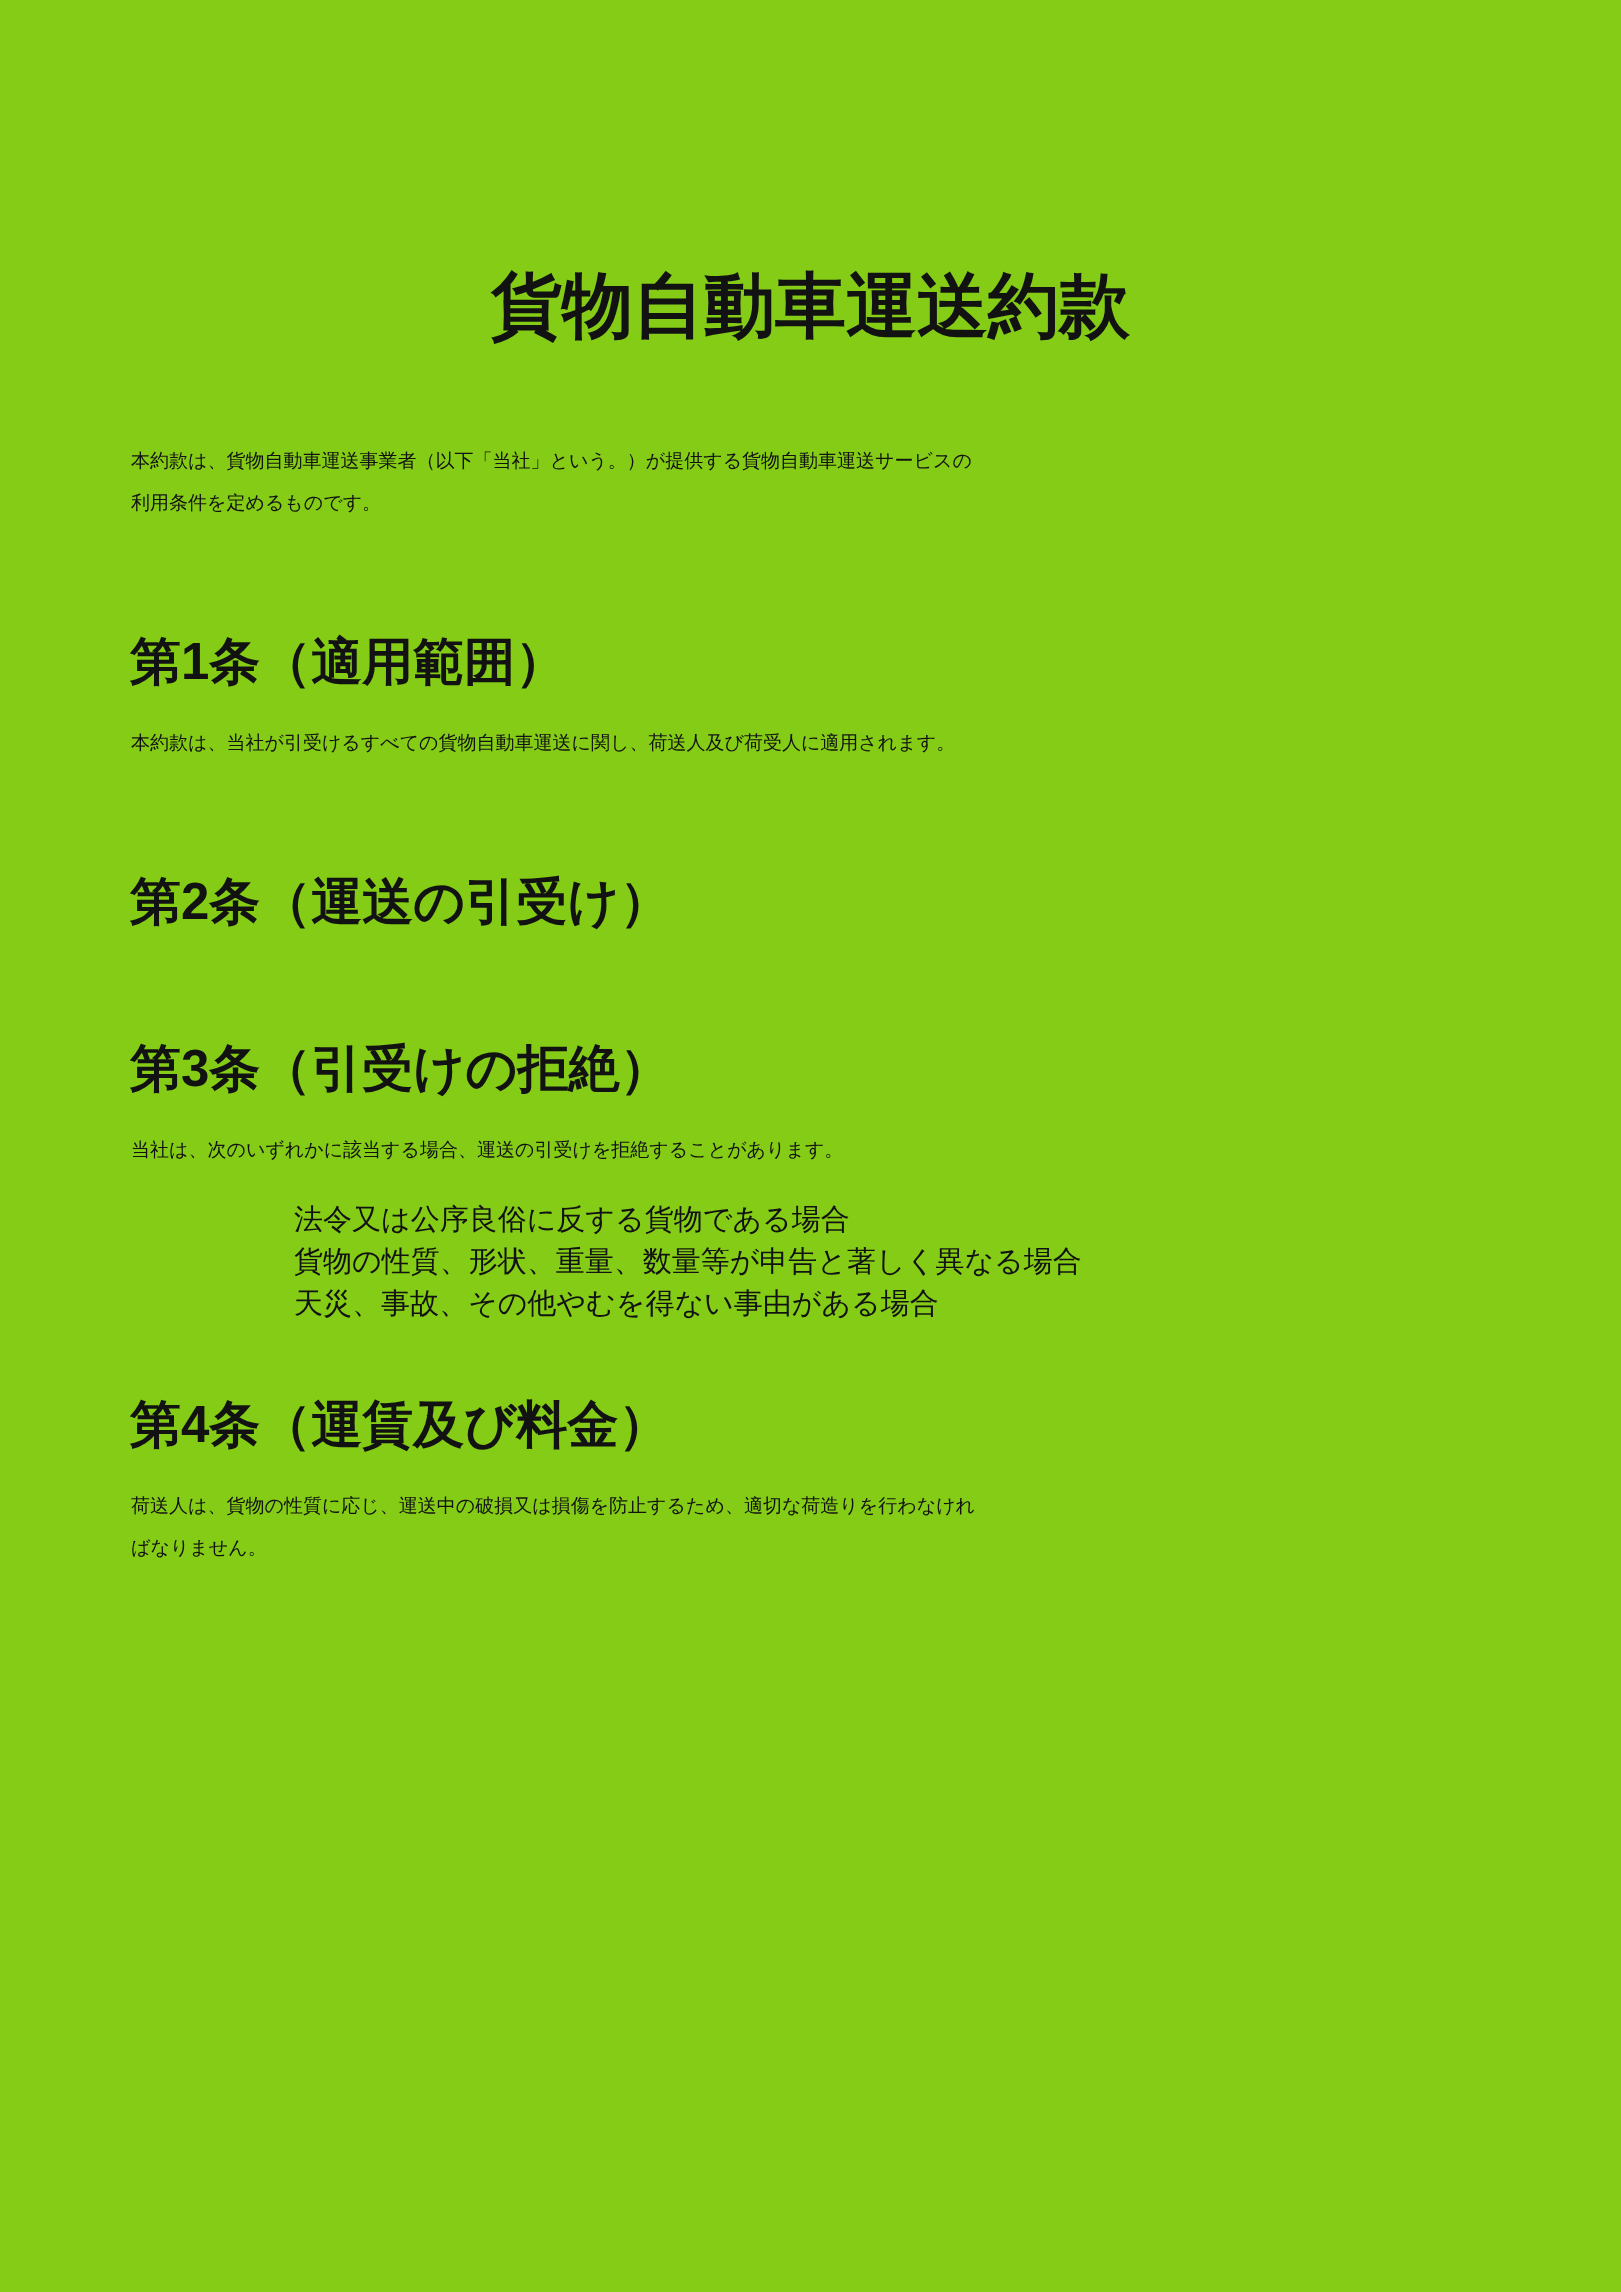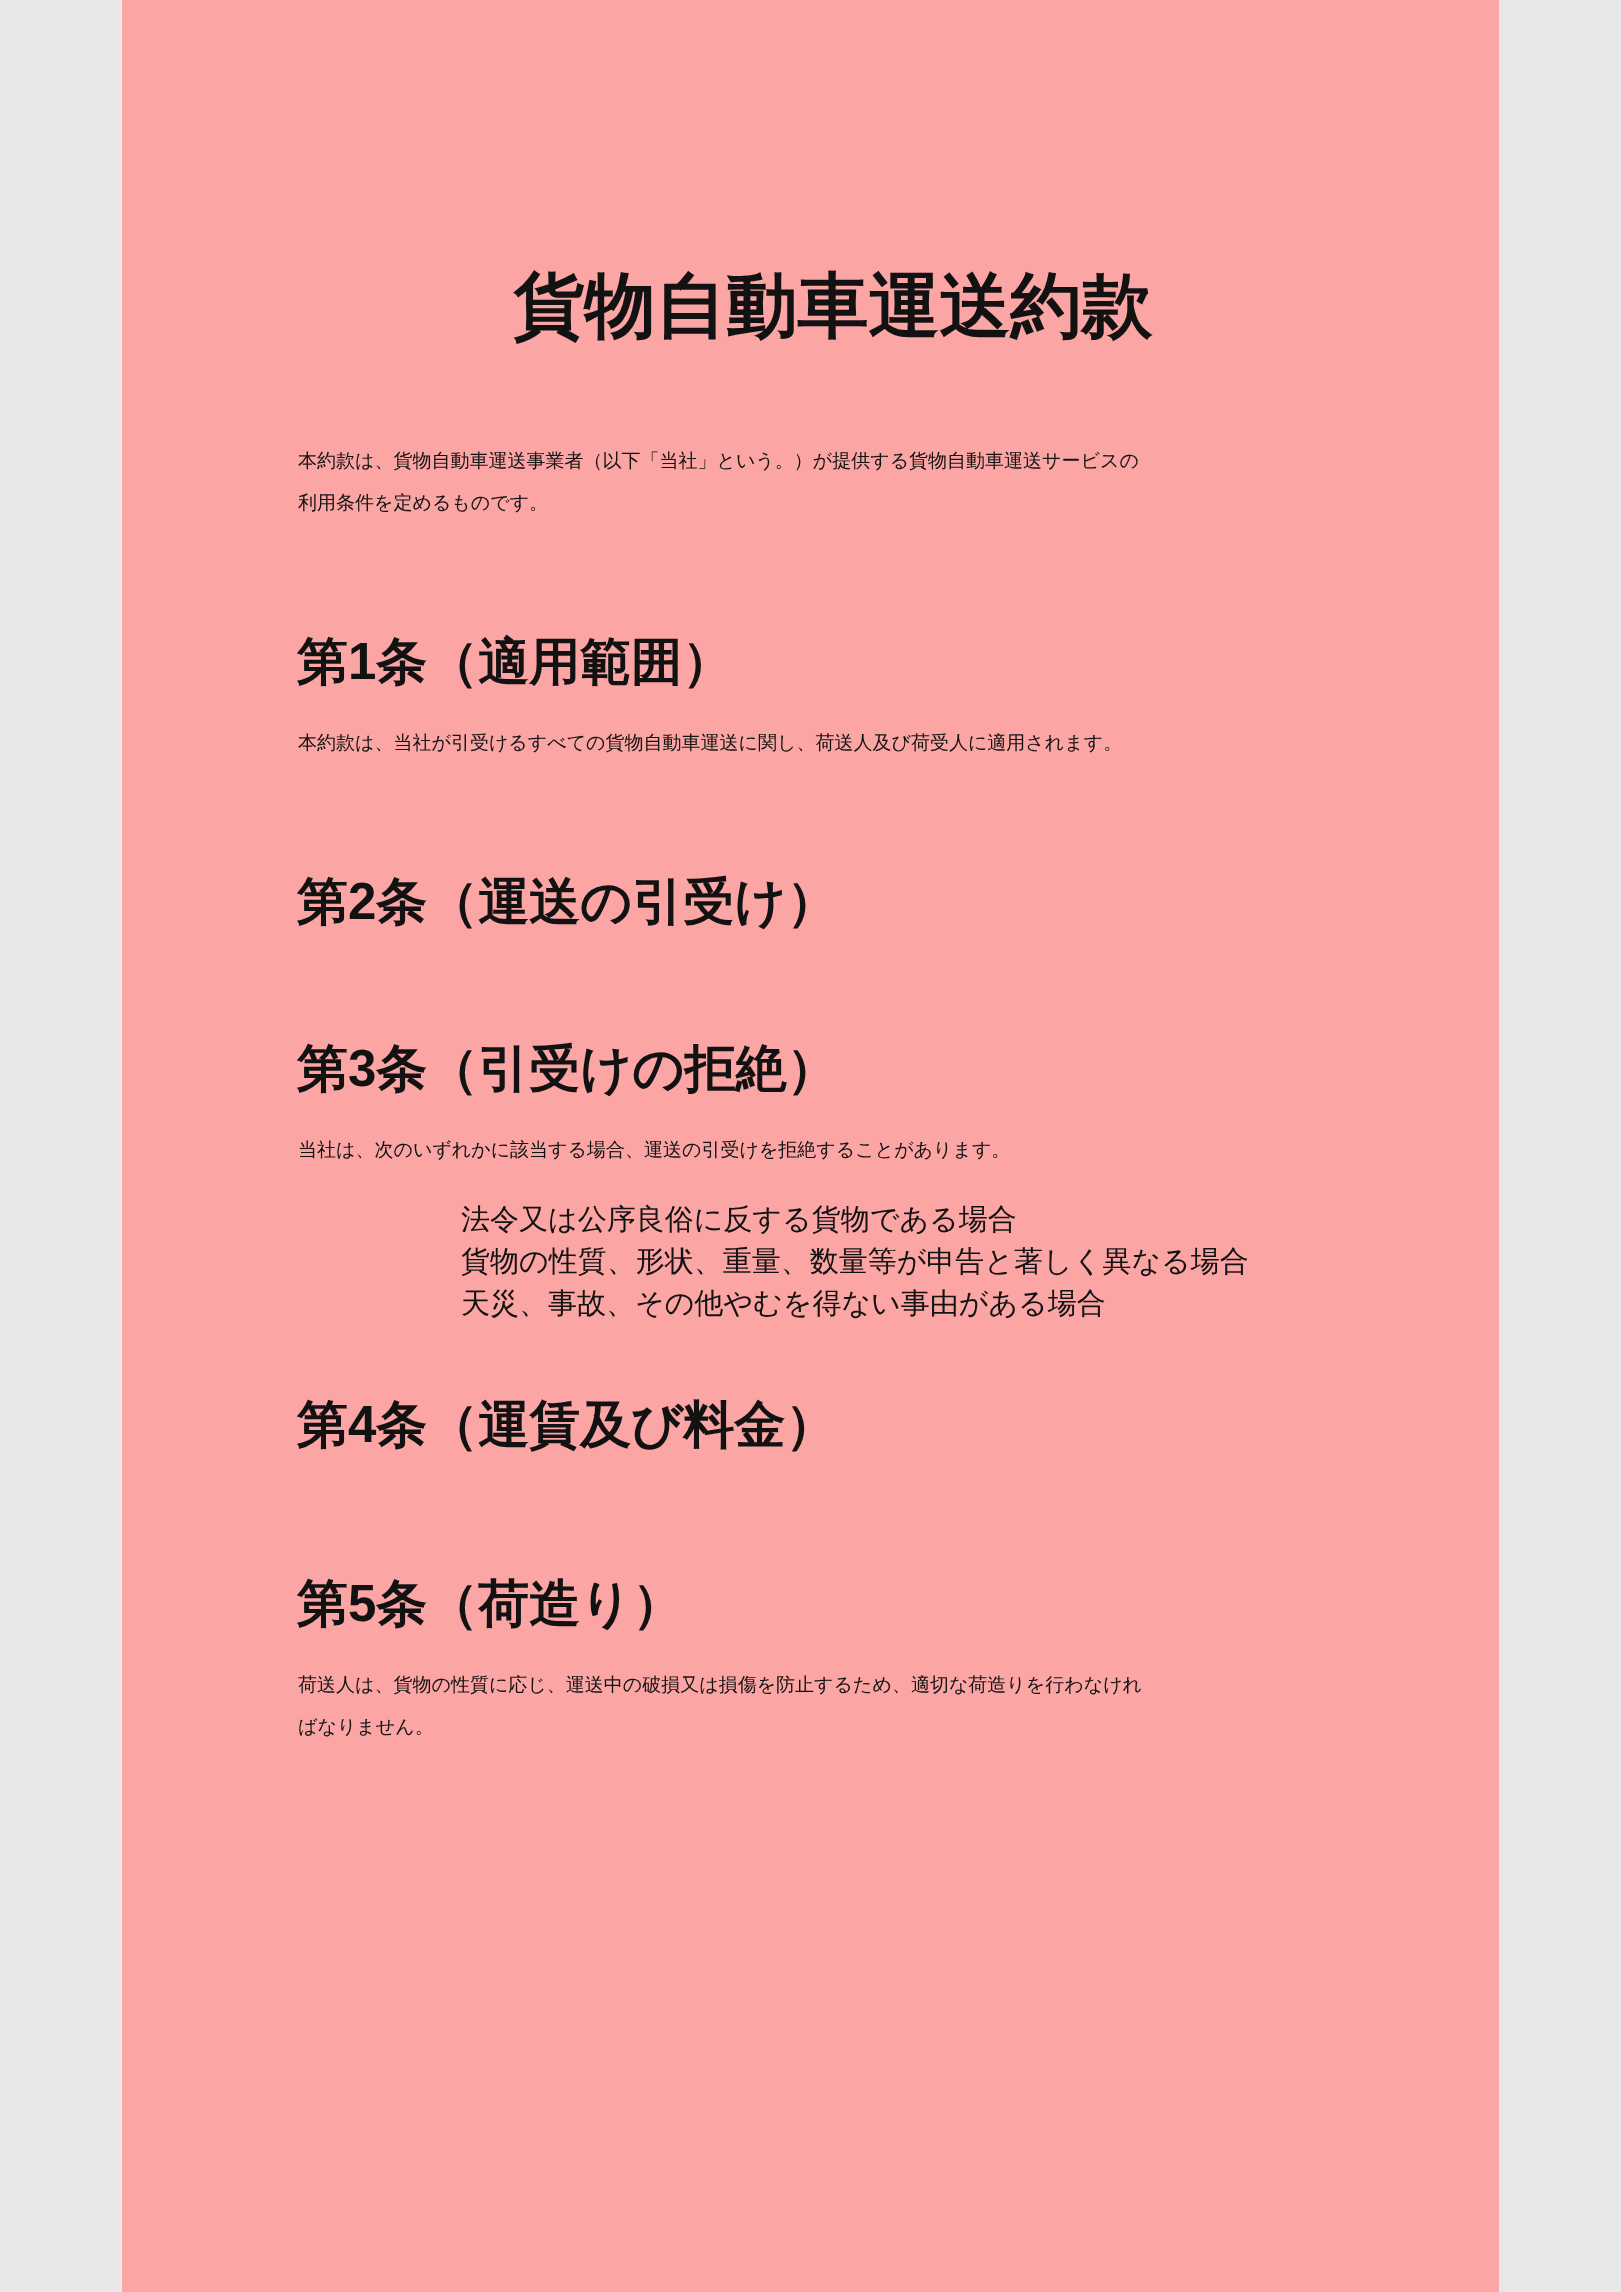--- a/index.html
+++ b/index.html
@@ -1,26 +1,25 @@
 <!DOCTYPE html>
 <html lang="ja"><head>
 <meta charset="utf-8">
 <style>
   html, body { margin: 0; padding: 0; background: #e8e8e8; }
   .page {
     position: relative;
-    width: 1377px;
+    width: 1621px;
     height: 2293px;
     margin: 0 auto;
-    background: #fca5a5;
+    background: #84cc16;
     color: #121212;
     font-family: "Liberation Sans", "DejaVu Sans", sans-serif;
     overflow: hidden;
     box-sizing: border-box;
-    padding-left: 45px;
   }
   .content {
     padding: 0 130px;
     box-sizing: border-box;
   }
   h1.doc-title {
     margin: 265px 0 0 0;
     font-size: 71px;
     line-height: 82px;
     font-weight: bold;
@@ -81,20 +80,19 @@
         <li>貨物の性質、形状、重量、数量等が申告と著しく異なる場合</li>
         <li>天災、事故、その他やむを得ない事由がある場合</li>
       </ul>
     </section>
 
     <section>
       <h2 class="sec-heading after-list">第4条（運賃及び料金）</h2>
     </section>
 
     <section>
-      <h2 class="sec-heading last">第5条（荷造り）</h2>
       <p class="para">荷送人は、貨物の性質に応じ、運送中の破損又は損傷を防止するため、適切な荷造りを行わなけれ
 ばなりません。</p>
     </section>
 
   </div>
 </div>
 
 
 </body></html>

